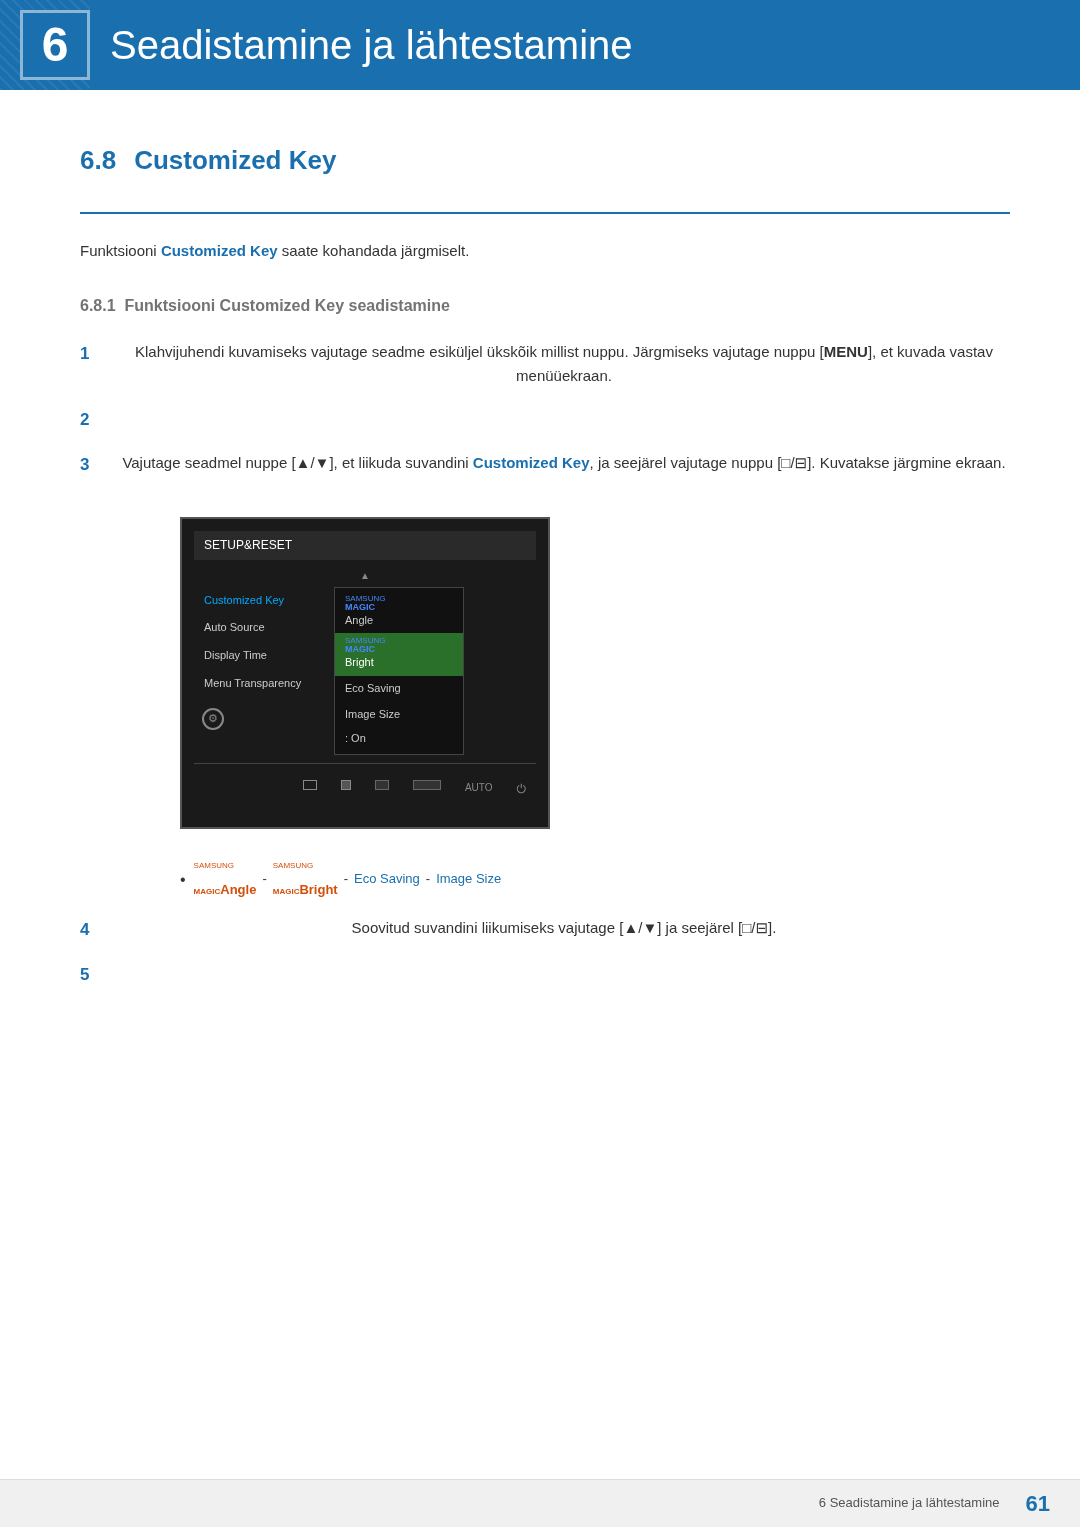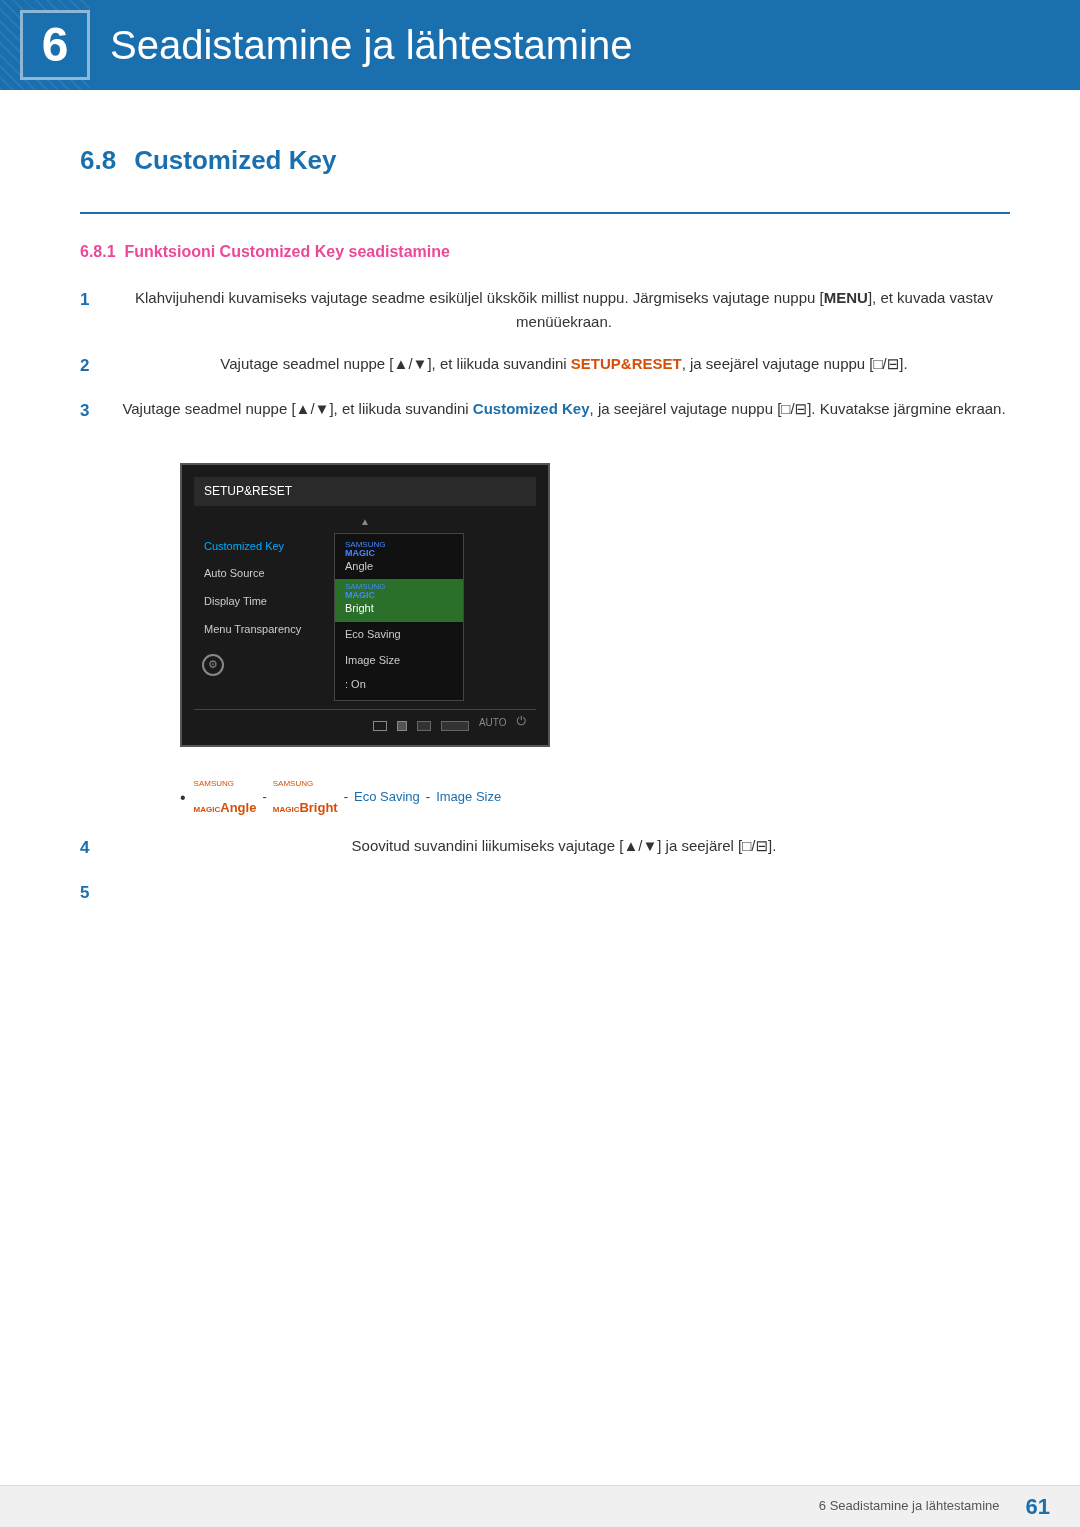--- a/index.html
+++ b/index.html
@@ -109,21 +109,21 @@
     }
 
     .bold-text {
       font-weight: bold;
     }
 
     
     .subsection-heading {
       font-size: 16px;
       font-weight: bold;
-      color: #ec4899;
+      color: #737373;
       margin-bottom: 22px;
       margin-top: 0;
     }
 
     
     .steps-list {
       list-style: none;
       padding: 0;
     }
 
@@ -218,25 +218,25 @@
     }
 
     .submenu-item .item-name {
       font-size: 11px;
     }
 
     
     .monitor-bottom {
       background: #1a1a1a;
       border-top: 1px solid #444;
-      padding: 2px 10px;
-      display: flex;
-      align-items: flex-end;
+      padding: 16px 10px;
+      display: flex;
+      align-items: flex-start;
       justify-content: flex-end;
-      gap: 10px;
+      gap: 24px;
       margin-top: 8px;
     }
 
     .bottom-icon {
       width: 16px;
       height: 12px;
       border: 1px solid #888;
       display: inline-block;
     }
 
@@ -277,21 +277,21 @@
     .opt-image-size {
       color: #1a6faf;
     }
 
     
     .page-footer {
       position: absolute;
       bottom: 0;
       left: 0;
       right: 0;
-      height: 42px;
+      height: 48px;
       background: #f0f0f0;
       border-top: 1px solid #ddd;
       display: flex;
       align-items: center;
       justify-content: flex-end;
       padding: 0 30px;
     }
 
     .footer-text {
       font-size: 13px;
@@ -340,41 +340,41 @@
 <div class="main-content">
 
   
   <div class="section-heading">
     <span class="section-number">6.8</span>
     <span class="section-title">Customized Key</span>
   </div>
   <hr class="section-divider">
 
   
+  <p class="intro-para">
+    <span>Funktsiooni </span><span class="bold-blue">Customized Key</span><span> saate kohandada järgmiselt.</span>
+  </p>
 
   
   <div class="subsection-heading">
     <span>6.8.1</span>&nbsp;&nbsp;<span>Funktsiooni Customized Key seadistamine</span>
   </div>
 
   
   <ol class="steps-list">
 
     <li>
       <span class="step-number">1</span>
       <span class="step-text">
         Klahvijuhendi kuvamiseks vajutage seadme esiküljel ükskõik millist nuppu. Järgmiseks vajutage nuppu [<span class="bold-text">MENU</span>], et kuvada vastav menüüekraan.
       </span>
     </li>
 
     <li>
       <span class="step-number">2</span>
-      <span class="step-text">
-        Vajutage seadmel nuppe [▲/▼], et liikuda suvandini <span class="bold-orange">SETUP&amp;RESET</span>, ja seejärel vajutage nuppu [□/⊟].
-      </span>
     </li>
 
     <li>
       <span class="step-number">3</span>
       <span class="step-text">
         Vajutage seadmel nuppe [▲/▼], et liikuda suvandini <span class="bold-blue">Customized Key</span>, ja seejärel vajutage nuppu [□/⊟]. Kuvatakse järgmine ekraan.
       </span>
     </li>
 
   </ol>

